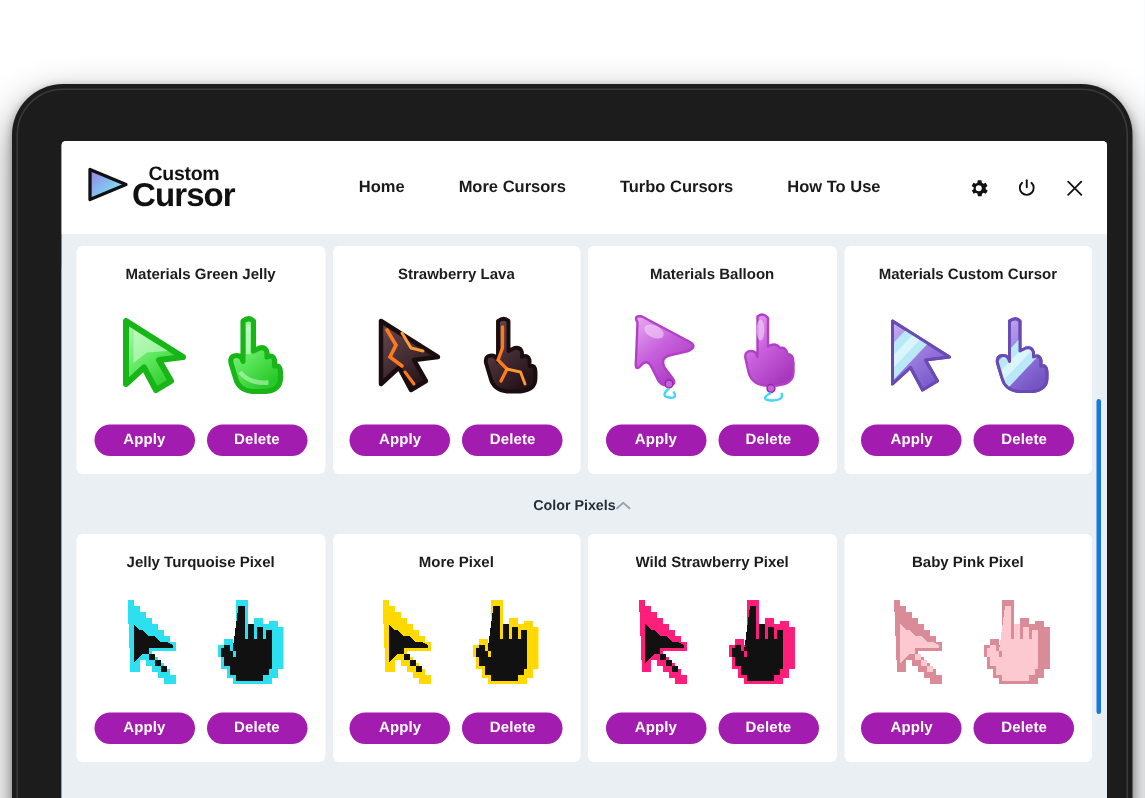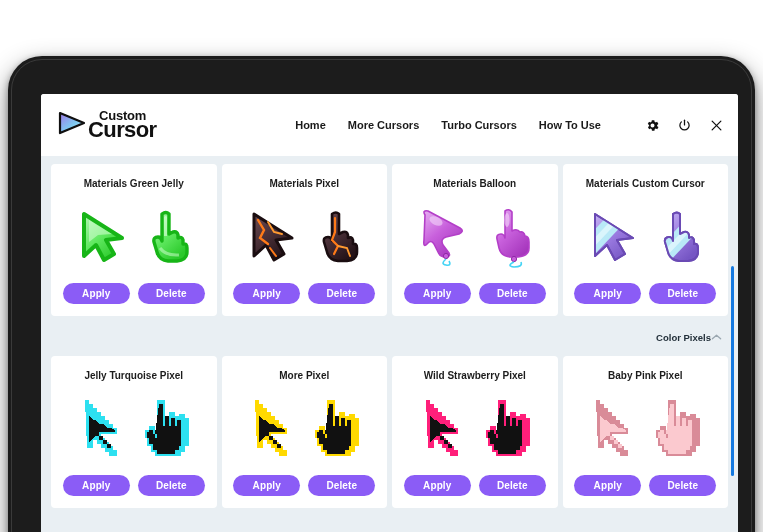--- a/index.html
+++ b/index.html
@@ -84,21 +84,21 @@
     font-size: 22px;
     font-weight: 800;
     color: #111;
     letter-spacing: -0.6px;
     text-align: right;
   }
 
   nav#main-nav {
     display: flex;
     align-items: center;
-    gap: 22px;
+    gap: 36px;
   }
   .nav-link {
     font-size: 11px;
     font-weight: 700;
     color: #1a1a1a;
     text-decoration: none;
     white-space: nowrap;
     cursor: pointer;
   }
   .nav-icons {
@@ -165,41 +165,41 @@
 
   .card-actions {
     display: flex;
     gap: 8px;
     width: 100%;
     justify-content: center;
     margin-top: 4px;
   }
   .pill-btn {
     border: none;
-    background: #8b5cf6;
+    background: #a21caf;
     color: #ffffff;
     font-family: "Liberation Sans", sans-serif;
     font-size: 10px;
     font-weight: 700;
     border-radius: 40px;
     height: 21px;
     width: 67px;
     cursor: pointer;
     padding: 0;
     letter-spacing: 0.1px;
   }
 
   
   .section-bar {
     margin: 10px 0 8px;
     padding: 0 16px 0 14px;
     height: 22px;
     display: flex;
     align-items: center;
-    justify-content: flex-end;
+    justify-content: center;
     cursor: pointer;
   }
   .section-title {
     font-size: 9.5px;
     font-weight: 600;
     color: #23303a;
   }
   .section-chevron {
     color: #9aa7b0;
     display: flex;
@@ -314,21 +314,21 @@
               <path d="M14 40 Q20 48 33 47" fill="none" stroke="#d6ffd6" stroke-width="3" opacity="0.5"></path>
             </svg>
           </div>
           <div class="card-actions">
             <button class="pill-btn">Apply</button>
             <button class="pill-btn">Delete</button>
           </div>
         </div>
 
         <div class="cursor-card">
-          <div class="card-title">Materials Pixel</div>
+          <div class="card-title">Strawberry Lava</div>
           <div class="cursor-preview">
             <svg width="56" height="58" viewBox="0 0 56 58">
               <defs>
                 <linearGradient id="lvA" x1="0" y1="0" x2="0.6" y2="1">
                   <stop offset="0%" stop-color="#6b4a50"></stop>
                   <stop offset="50%" stop-color="#4a3038"></stop>
                   <stop offset="100%" stop-color="#241318"></stop>
                 </linearGradient>
               </defs>
               <path d="M8 6 L8 48 L20 37 L28 52 L38 46 L30 32 L46 30 Z" fill="url(#lvA)" stroke="#1a0d10" stroke-width="3" stroke-linejoin="round"></path>

